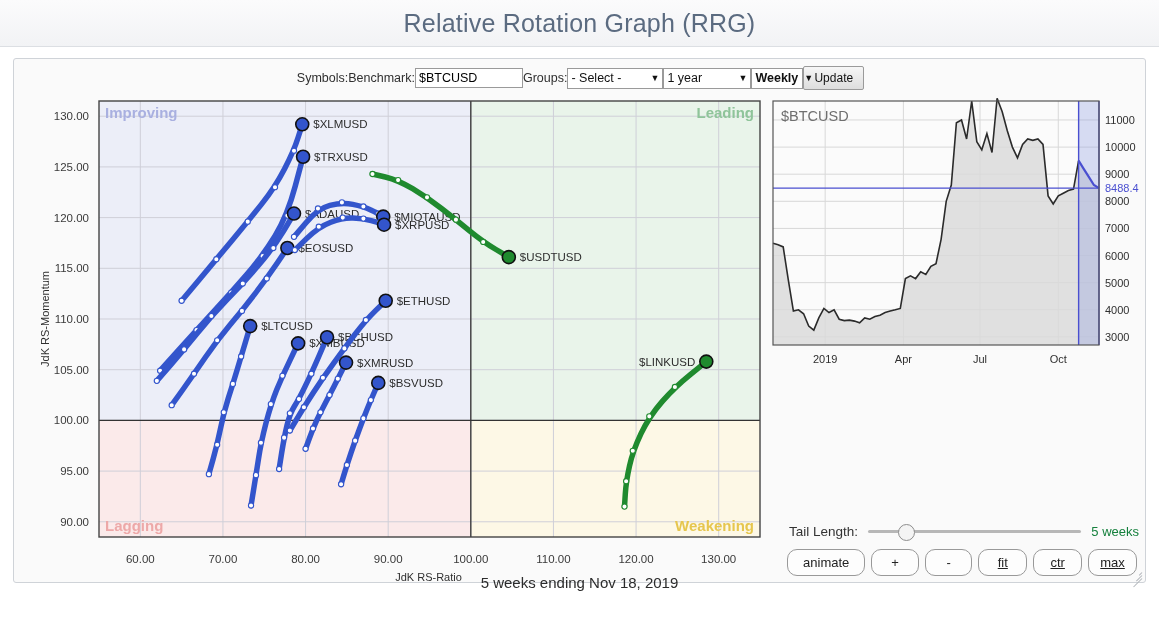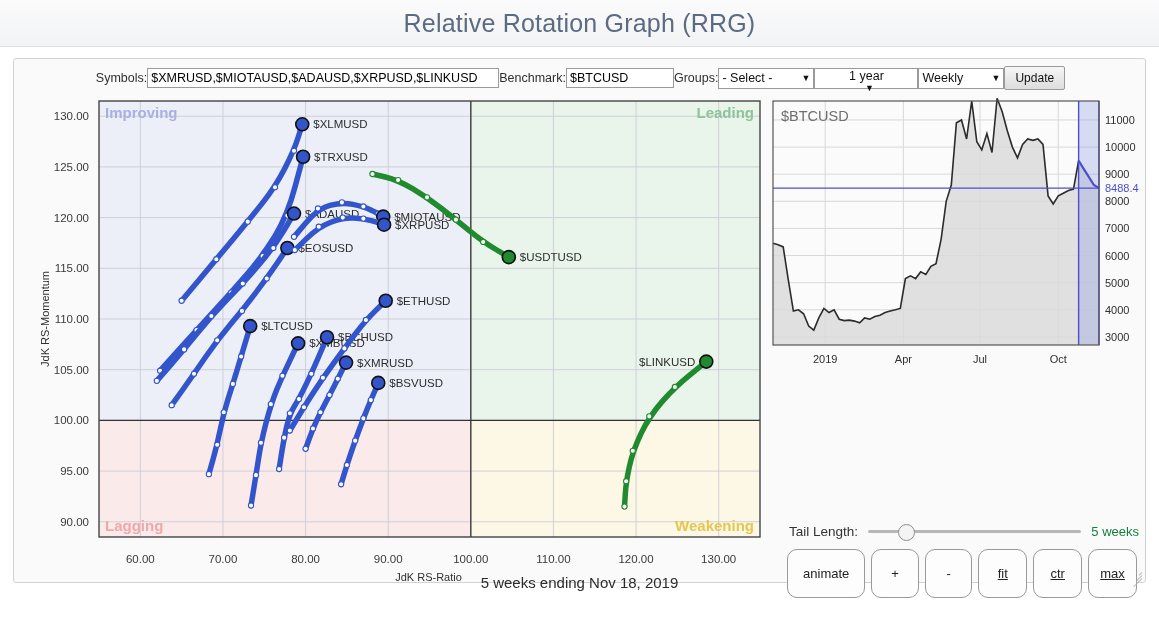--- a/index.html
+++ b/index.html
@@ -55,22 +55,22 @@
   #symbols-input { width: 352px; }
   #benchmark-input { width: 108px; }
   .tb-select {
     position: relative; border: 1px solid #9a9a9a; background: #fff;
     height: 21px; box-sizing: border-box; font-size: 12.5px;
     display: flex; align-items: center; padding: 0 3px; color: #111;
   }
   .tb-select .cap { flex: 1; white-space: nowrap; }
   .tb-select .arrow { font-size: 9px; margin-left: 6px; color: #111; }
   #groups-select { width: 96px; }
-  #period-select { width: 104px; flex-direction: column; }
-  #freq-select { width: 86px; }
+  #period-select { width: 88px; }
+  #freq-select { width: 52px; font-weight: bold; }
   .tb-button {
     border: 1px solid #9a9a9a; height: 22px; padding: 0 10px;
     background: linear-gradient(#f6f6f6, #dddddd);
     font-size: 12px; color: #111; border-radius: 2px;
     display: flex; align-items: center; cursor: default;
   }
 
   
   .rrg-wrap {
     position: absolute; left: 13px; top: 38px; width: 737px; height: 490px;
@@ -99,21 +99,21 @@
   }
   .tail-value { white-space: nowrap; font-size: 13px; color: #15803d; }
 
   .btn-row {
     position: absolute; left: 18px; top: 452px; width: 350px;
     display: flex; gap: 6px; align-items: center;
   }
   .pill {
     border: 1px solid #999; border-radius: 10px; background: #fdfdfd;
     height: 25px; display: flex; align-items: center; justify-content: center;
-    font-size: 13px; color: #222; cursor: default; padding: 11px 8px;
+    font-size: 13px; color: #222; cursor: default; padding: 0 8px;
   }
   .pill.w-animate { width: 86px; }
   .pill.w-sm { width: 42px; }
   .pill.w-md { width: 44px; text-decoration: underline; }
 
   
   .footer-caption {
     position: absolute; left: 0; top: 574px; width: 1159px;
     text-align: center; font-size: 15px; color: #2c2c2c;
   }
@@ -127,21 +127,20 @@
 <div id="app">
 
   <div class="header">
     <div class="header-title">Relative Rotation Graph (RRG)</div>
   </div>
 
   <div class="panel">
 
     <div class="toolbar">
       <span class="tb-label">Symbols:</span>
-      <input id="symbols-input" class="tb-input" type="text" value="$XMRUSD,$MIOTAUSD,$ADAUSD,$XRPUSD,$LINKUSD" style="">
       <span class="tb-label">Benchmark:</span>
       <input id="benchmark-input" class="tb-input" type="text" value="$BTCUSD" style="">
       <span class="tb-label">Groups:</span>
       <div id="groups-select" class="tb-select">
         <span class="cap">- Select -</span>
         <span class="arrow">▼</span>
       </div>
       <div id="period-select" class="tb-select">
         <span class="cap">1 year</span>
         <span class="arrow">▼</span>

